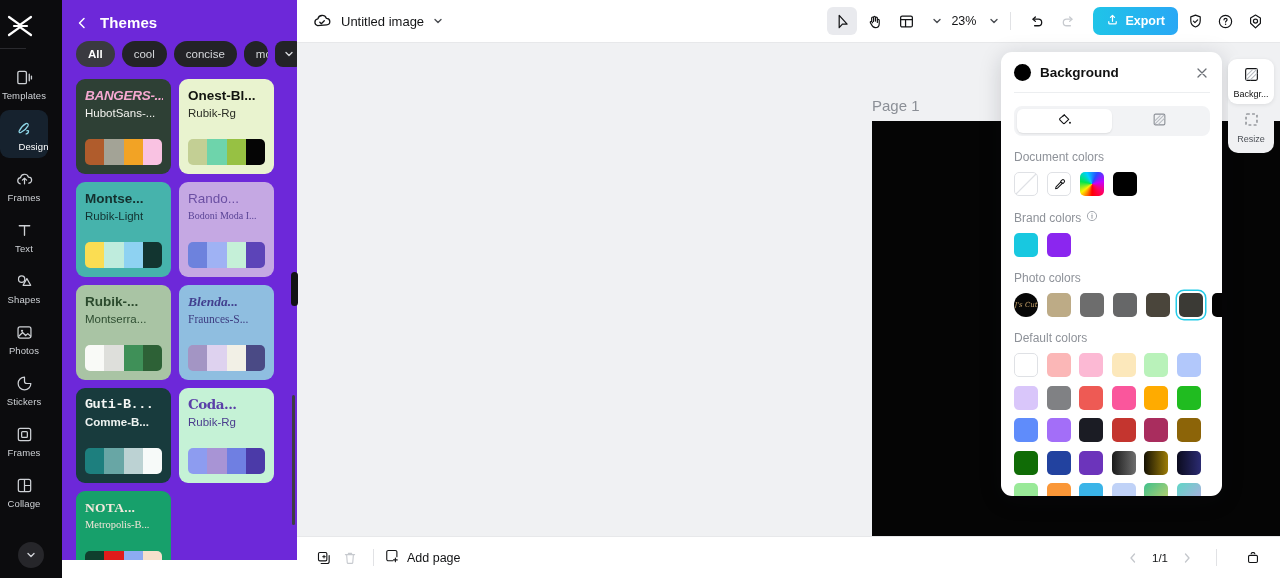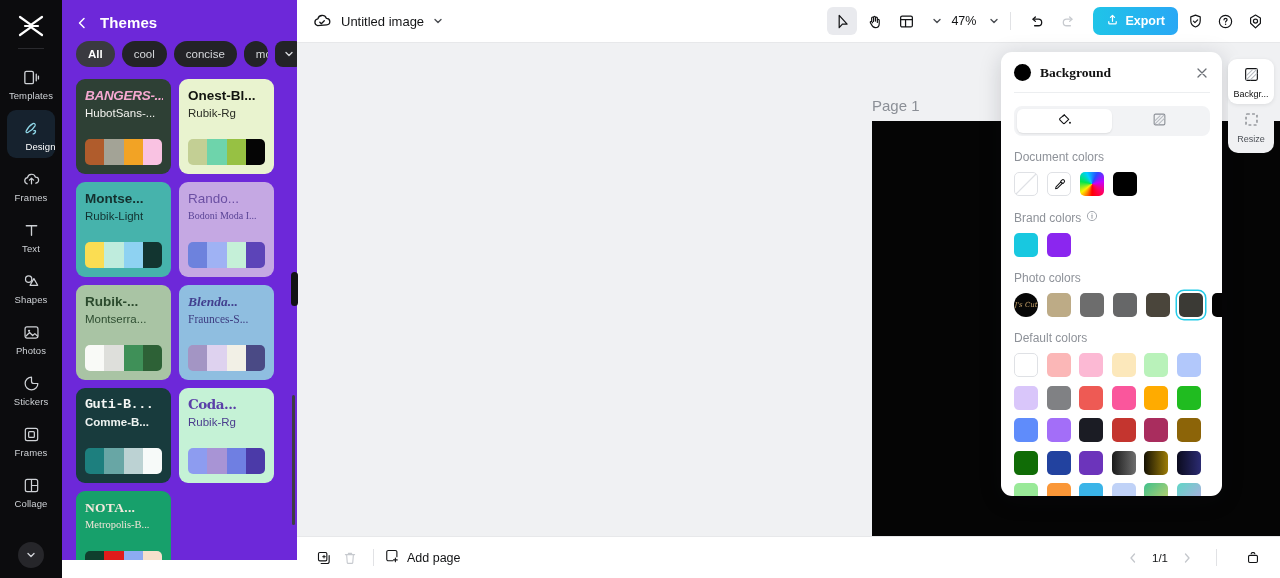--- a/index.html
+++ b/index.html
@@ -9,21 +9,21 @@
     background:#ffffff;
     font-size:12px;
     color:#1c1c1e;
     -webkit-font-smoothing: antialiased;
   }
   .app { position:relative; width:1280px; height:578px; display:flex; }
 
   
   .rail {
     width:62px; height:578px; background:#0c0c0e;
-    display:flex; flex-direction:column; align-items:center;
+    display:flex; flex-direction:column; align-items:flex-start;
     padding-top:10px; flex:none; position:relative; z-index:5;
   }
   .logo-mark { width:40px; height:32px; display:flex; align-items:center; justify-content:center; margin-bottom:6px;}
   .rail-sep { width:26px; height:1px; background:#2a2a2e; margin-bottom:10px; }
   .rail-item {
     width:48px; padding:8px 0 6px; border-radius:9px; display:flex;
     flex-direction:column; align-items:center; gap:3px; margin-bottom:3px; cursor:pointer;
   }
   .rail-item.active { background:#16222e; }
   .rail-item .ico { width:20px; height:20px; display:flex; align-items:center; justify-content:center; }
@@ -124,21 +124,21 @@
   .bb-spacer { flex:1; }
   .pager { display:flex; align-items:center; gap:13px; font-size:11.5px; color:#131416;}
   .pager .arw { cursor:pointer; color:#c4c7cc; display:flex; }
 
   
   .bgpanel {
     position:absolute; right:58px; top:52px; width:221px; height:444px;
     background:#fff; border-radius:11px; box-shadow:0 4px 22px rgba(20,25,35,.17);
     padding:12px 12px 0 13px; z-index:10; overflow:hidden;
   }
-  .bg-head { display:flex; align-items:center; gap:9px; padding-bottom:11px; border-bottom:1px solid #eceef0;font-family:Liberation Serif, serif;}
+  .bg-head { display:flex; align-items:center; gap:9px; padding-bottom:11px; border-bottom:1px solid #eceef0;}
   .bg-dot { width:17px; height:17px; border-radius:50%; background:#000; flex:none; }
   .bg-title { font-size:13.5px; font-weight:bold; color:#111; flex:1;}
   .bg-close { cursor:pointer; width:16px; height:16px; display:flex; align-items:center; justify-content:center;}
   .seg { display:flex; margin-top:13px; background:#f2f3f5; border-radius:8px; padding:3px; height:30px;}
   .seg > div { flex:1; display:flex; align-items:center; justify-content:center; border-radius:6px; cursor:pointer;}
   .seg .on { background:#fff; box-shadow:0 1px 2px rgba(0,0,0,.09); }
   .sec-title { font-size:12px; color:#8e9299; margin:14px 0 8px; }
   .row { display:flex; gap:9px; }
   .sw {
     width:24px; height:24px; border-radius:5px; flex:none; cursor:pointer;
@@ -429,21 +429,21 @@
           <svg width="17" height="17" viewBox="0 0 18 18" fill="none">
               <rect x="2.8" y="3.2" width="12.4" height="11.6" rx="1.6" stroke="#131416" stroke-width="1.3"></rect>
               <path d="M2.8 7h12.4M8 7v7.8" stroke="#131416" stroke-width="1.3"></path>
             </svg>
         </div>
         <span class="caret">
           <svg width="12" height="12" viewBox="0 0 12 12" fill="none">
               <path d="M3 4.5L6 7.5l3-3" stroke="#4a4d52" stroke-width="1.4" stroke-linecap="round" stroke-linejoin="round"></path>
             </svg>
         </span>
-        <span class="zoom-val">47%</span>
+        <span class="zoom-val">23%</span>
         <span class="caret">
           <svg width="12" height="12" viewBox="0 0 12 12" fill="none">
               <path d="M3 4.5L6 7.5l3-3" stroke="#4a4d52" stroke-width="1.4" stroke-linecap="round" stroke-linejoin="round"></path>
             </svg>
         </span>
         <span class="vsep"></span>
         <div class="tb-btn">
           <svg width="17" height="17" viewBox="0 0 18 18" fill="none">
               <path d="M5.5 6.5H11a3.5 3.5 0 010 7H7" stroke="#131416" stroke-width="1.35" stroke-linecap="round"></path>
               <path d="M7.8 4.2L5.3 6.6l2.5 2.3" stroke="#131416" stroke-width="1.35" stroke-linecap="round" stroke-linejoin="round"></path>

